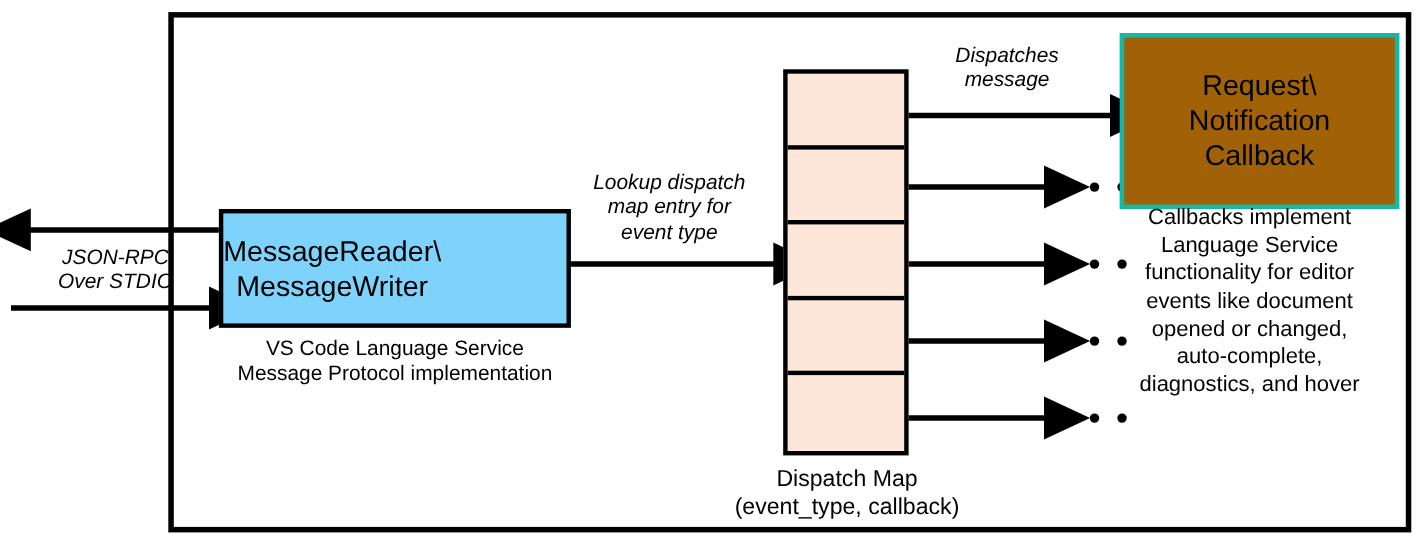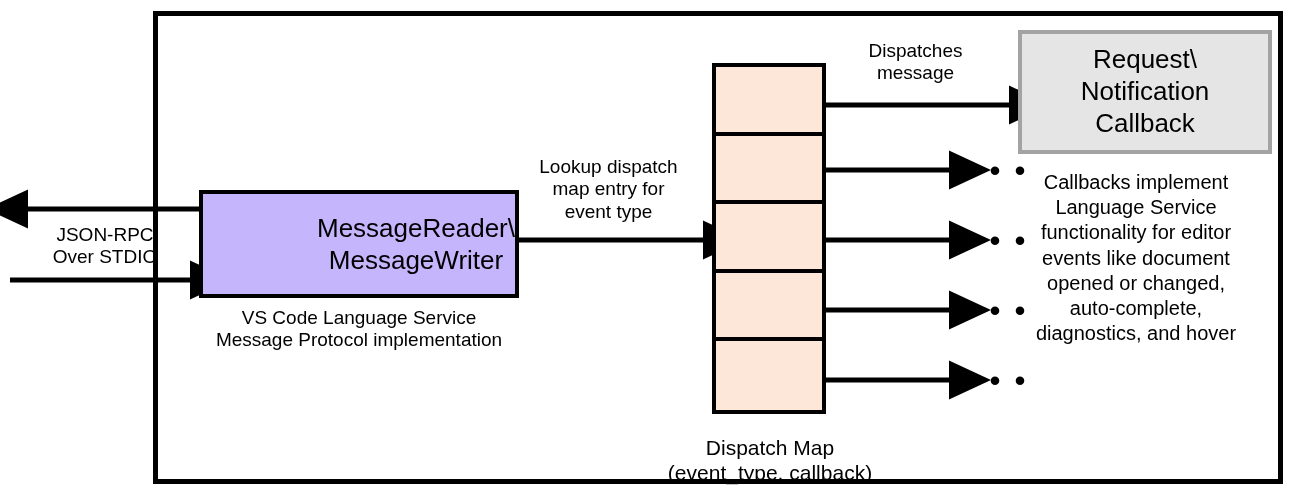--- a/index.html
+++ b/index.html
@@ -5,68 +5,68 @@
   html,body{margin:0;padding:0;background:#ffffff;}
   body{
     width:1291px;height:494px;position:relative;overflow:hidden;
     font-family:"Liberation Sans","DejaVu Sans",sans-serif;
     color:#000000;
   }
   #stage{position:absolute;left:0;top:0;width:1291px;height:494px;}
   svg.layer{position:absolute;left:0;top:0;width:1291px;height:494px;}
 
   .txt{position:absolute;text-align:center;line-height:1.18;white-space:pre-line;}
-  .italic{}
+  .italic{font-style:italic;}
 
   
   #outer-frame{
     position:absolute;left:153px;top:11px;width:1130px;height:473px;
     border:5px solid #000;box-sizing:border-box;background:transparent;
   }
 
   
   #server-title{
     left:233px;top:54px;width:360px;font-size:37px;
     text-decoration:underline;text-underline-offset:5px;
     text-decoration-thickness:3px;letter-spacing:0px;
   }
 
   
   #reader-box{
     position:absolute;left:199px;top:190px;width:320px;height:108px;
-    background:#c4b5fd;border:4px solid #000;box-sizing:border-box;
-    display:flex;align-items:center;justify-content:flex-end;
+    background:#7dd3fc;border:4px solid #000;box-sizing:border-box;
+    display:flex;align-items:center;justify-content:flex-start;
   }
   #reader-box .label{font-size:26px;line-height:1.25;text-align:center;white-space:pre-line;}
   #reader-caption{left:199px;top:307px;width:320px;font-size:19px;}
 
   
   #jsonrpc-label{left:30px;top:224px;width:150px;font-size:19px;}
 
   
   #dispatch-map{
     position:absolute;left:712px;top:63px;width:114px;height:351px;
     border:4px solid #000;box-sizing:border-box;background:#FCE7D8;
   }
   #dispatch-map .cell{
     position:relative;height:20%;box-sizing:border-box;border-bottom:4px solid #000;
   }
   #dispatch-map .cell:last-child{border-bottom:none;}
-  #dispatch-caption{left:645px;top:436px;width:250px;font-size:21px;}
+  #dispatch-caption{left:645px;top:424px;width:250px;font-size:21px;}
   #lookup-label{left:516px;top:156px;width:185px;font-size:19px;}
   #dispatches-label{left:838px;top:40px;width:155px;font-size:19px;}
 
   
   #callback-box{
-    position:absolute;left:1018px;top:30px;width:254px;height:124px;
-    background:#e5e5e5;border:4px solid #a3a3a3;box-sizing:border-box;
+    position:absolute;left:1018px;top:30px;width:254px;height:160px;
+    background:#a16207;border:4px solid #14b8a6;box-sizing:border-box;
     display:flex;align-items:center;justify-content:center;
   }
   #callback-box .label{font-size:26px;line-height:1.23;text-align:center;white-space:pre-line;}
-  #callback-desc{left:1000px;top:170px;width:272px;font-size:20px;line-height:1.26;}
+  #callback-desc{left:1000px;top:186px;width:272px;font-size:20px;line-height:1.26;}
 
   .ellipsis{position:absolute;font-size:30px;font-weight:bold;letter-spacing:3px;line-height:1;}
 </style>
 </head>
 <body>
 
 <div id="stage">
 
   <div id="outer-frame"></div>
 

